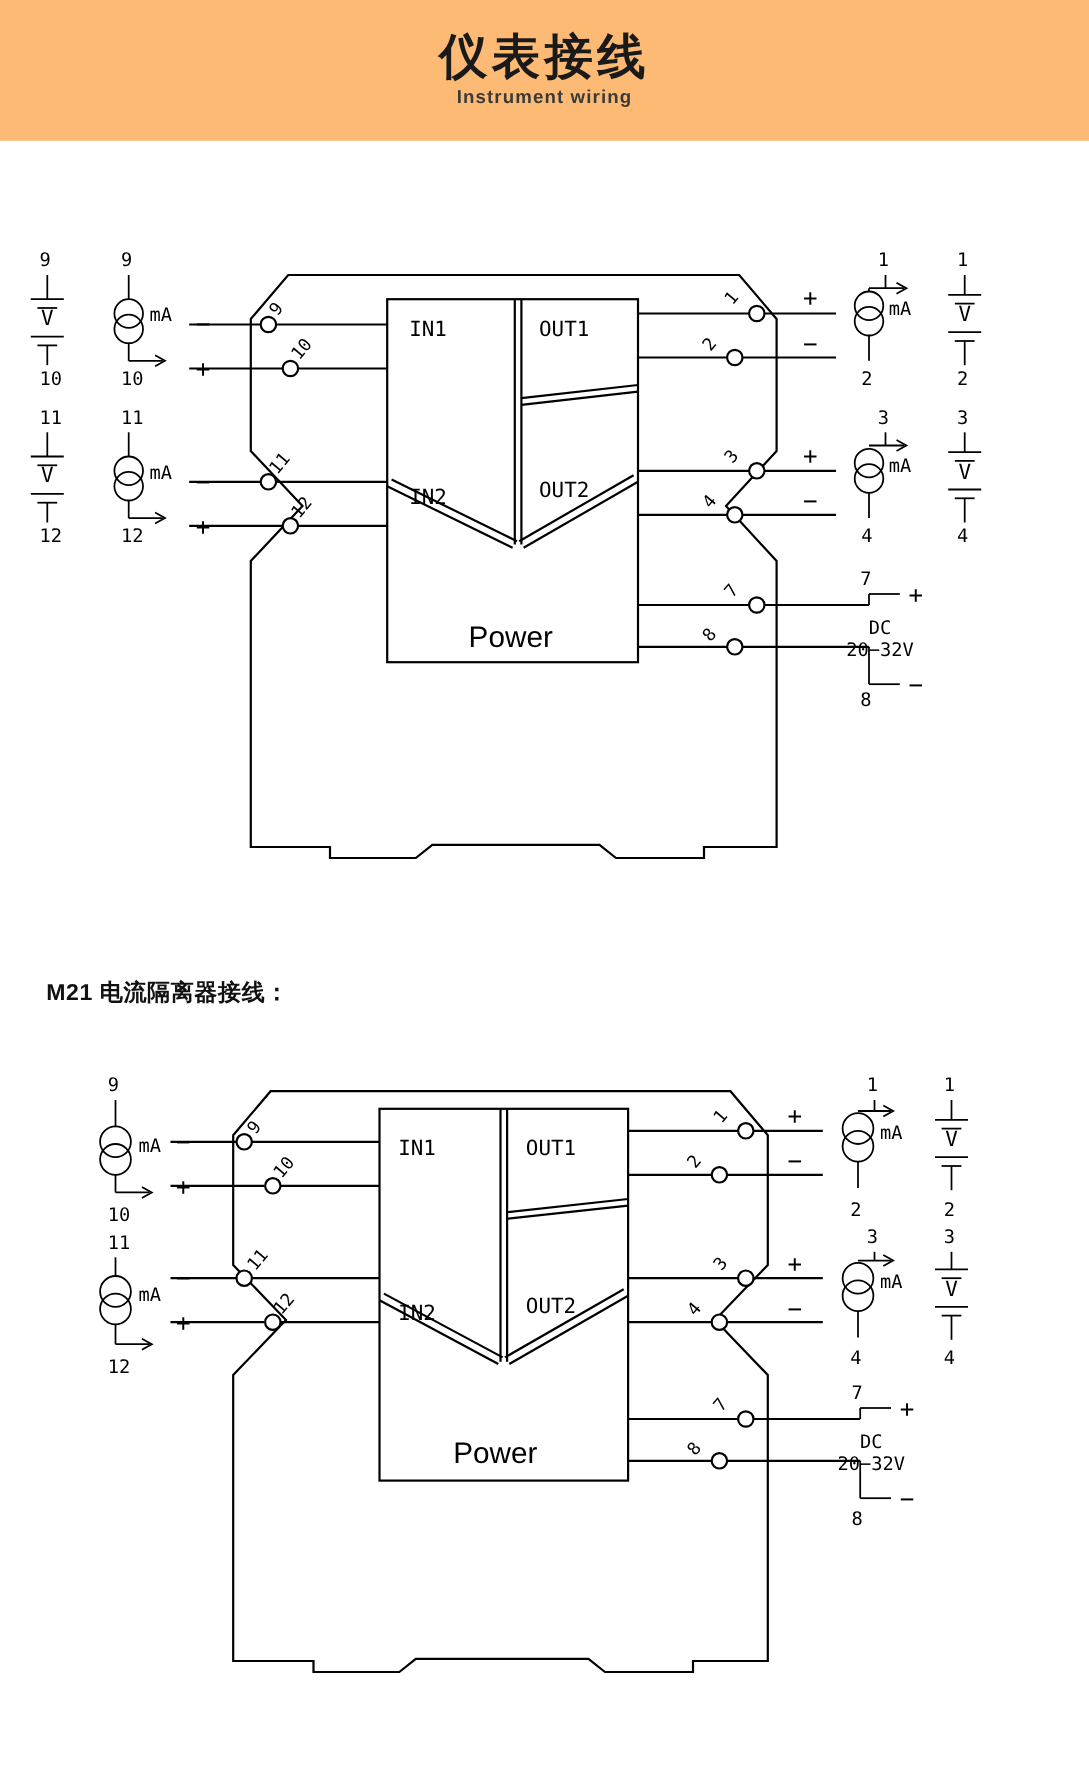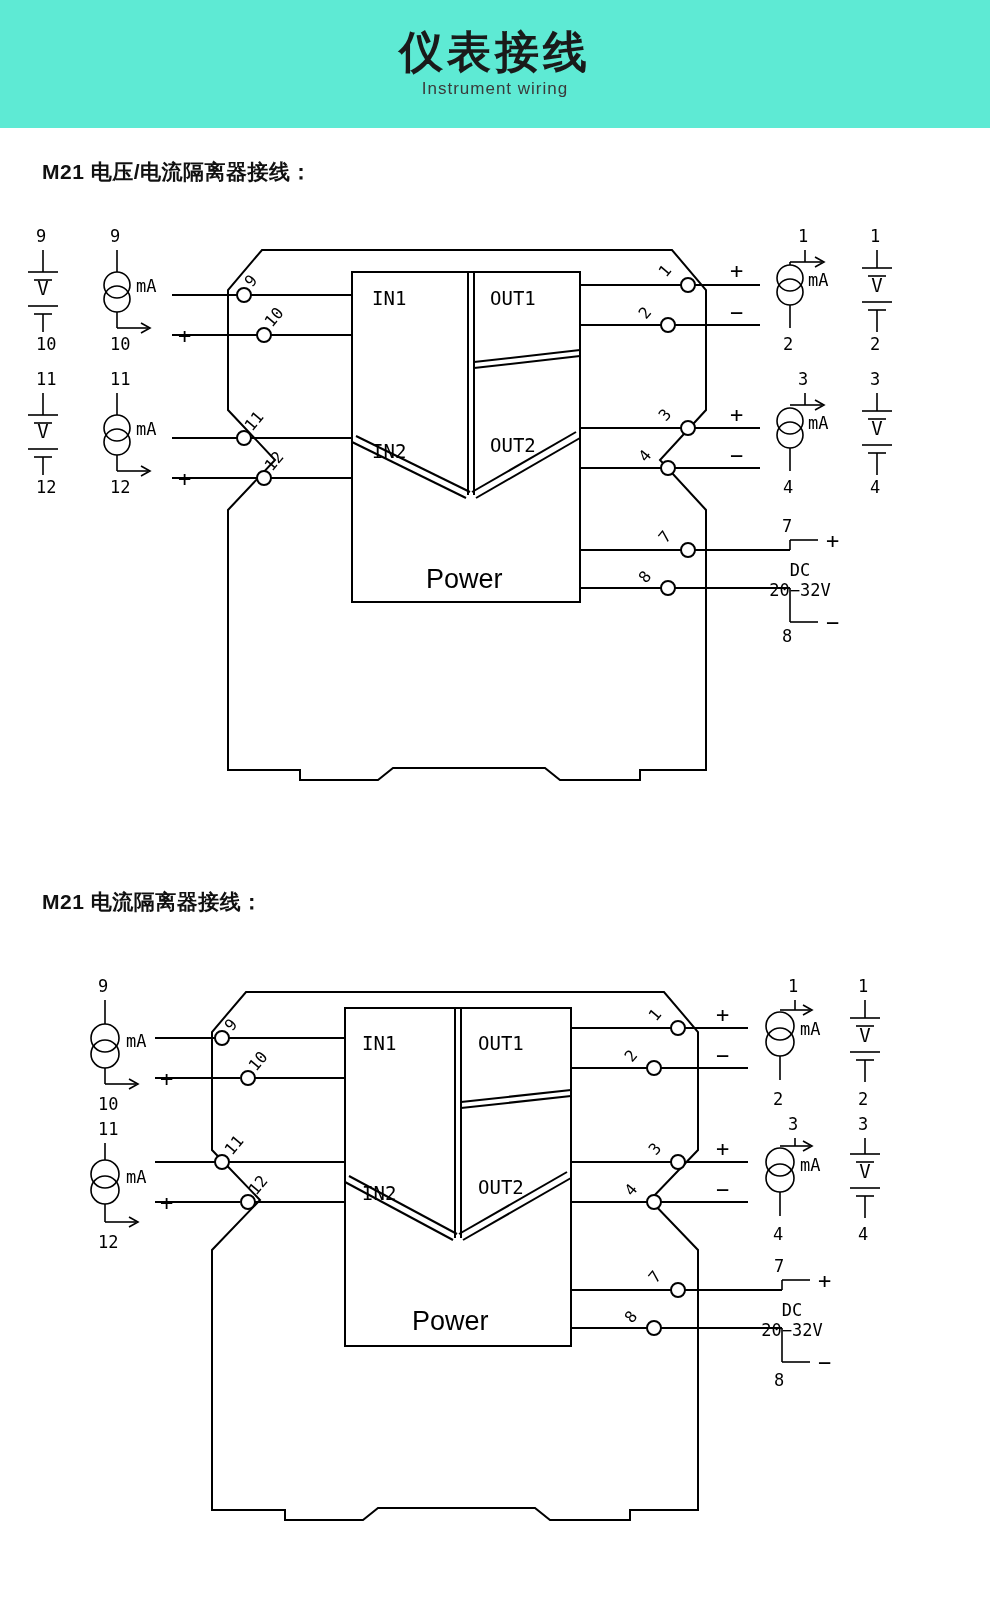--- a/index.html
+++ b/index.html
@@ -2,32 +2,32 @@
 <html><head>
 <meta charset="utf-8">
 <style>
   html,body{margin:0;padding:0;background:#ffffff;}
   body{width:990px;height:1616px;font-family:"Liberation Sans",sans-serif;color:#111;}
   .page{position:relative;width:990px;height:1616px;overflow:hidden;background:#fff;}
 
   
   .header{
     position:absolute;left:0;top:0;width:990px;height:128px;
-    background:#5eead4;
+    background:#fdba74;
   }
   .header-inner{
     position:absolute;left:0;top:0;width:990px;height:128px;
     display:flex;flex-direction:column;align-items:center;justify-content:center;
   }
   .header-title{
     font-size:44px;font-weight:bold;letter-spacing:4px;color:#1a1a1a;
     line-height:1.05;
   }
   .header-sub{
-    font-size:17px;color:#3a3a3a;letter-spacing:1px;margin-top:4px;
+    font-size:17px;color:#3a3a3a;letter-spacing:1px;margin-top:4px;font-weight:bold;
   }
 
   
   .section-title{
     position:absolute;font-size:21px;font-weight:bold;color:#111;letter-spacing:.5px;
   }
   #title-1{left:42px;top:158px;}
   #title-2{left:42px;top:888px;text-align:right;}
 
   
@@ -49,21 +49,20 @@
 
 <div class="page">
 
   <div class="header">
     <div class="header-inner">
       <div class="header-title">仪表接线</div>
       <div class="header-sub">Instrument wiring</div>
     </div>
   </div>
 
-  <div class="section-title" id="title-1">M21 电压/电流隔离器接线：</div>
 
   <div class="diagram" id="diagram-1">
   <svg width="990" height="620" viewBox="0 0 990 620" xmlns="http://www.w3.org/2000/svg">
 
     <path class="ln" d="M228,560 L228,300 L275,250 L228,200 L228,80 L262,40 L672,40 L706,80 L706,200 L660,250 L706,300 L706,560
                         L640,560 L640,570 L560,570 L545,558 L393,558 L378,570 L300,570 L300,560 Z"></path>
 
     <rect class="ln" x="352" y="62" width="228" height="330"></rect>
 
     <line class="ln" x1="468" y1="62" x2="468" y2="285"></line>

